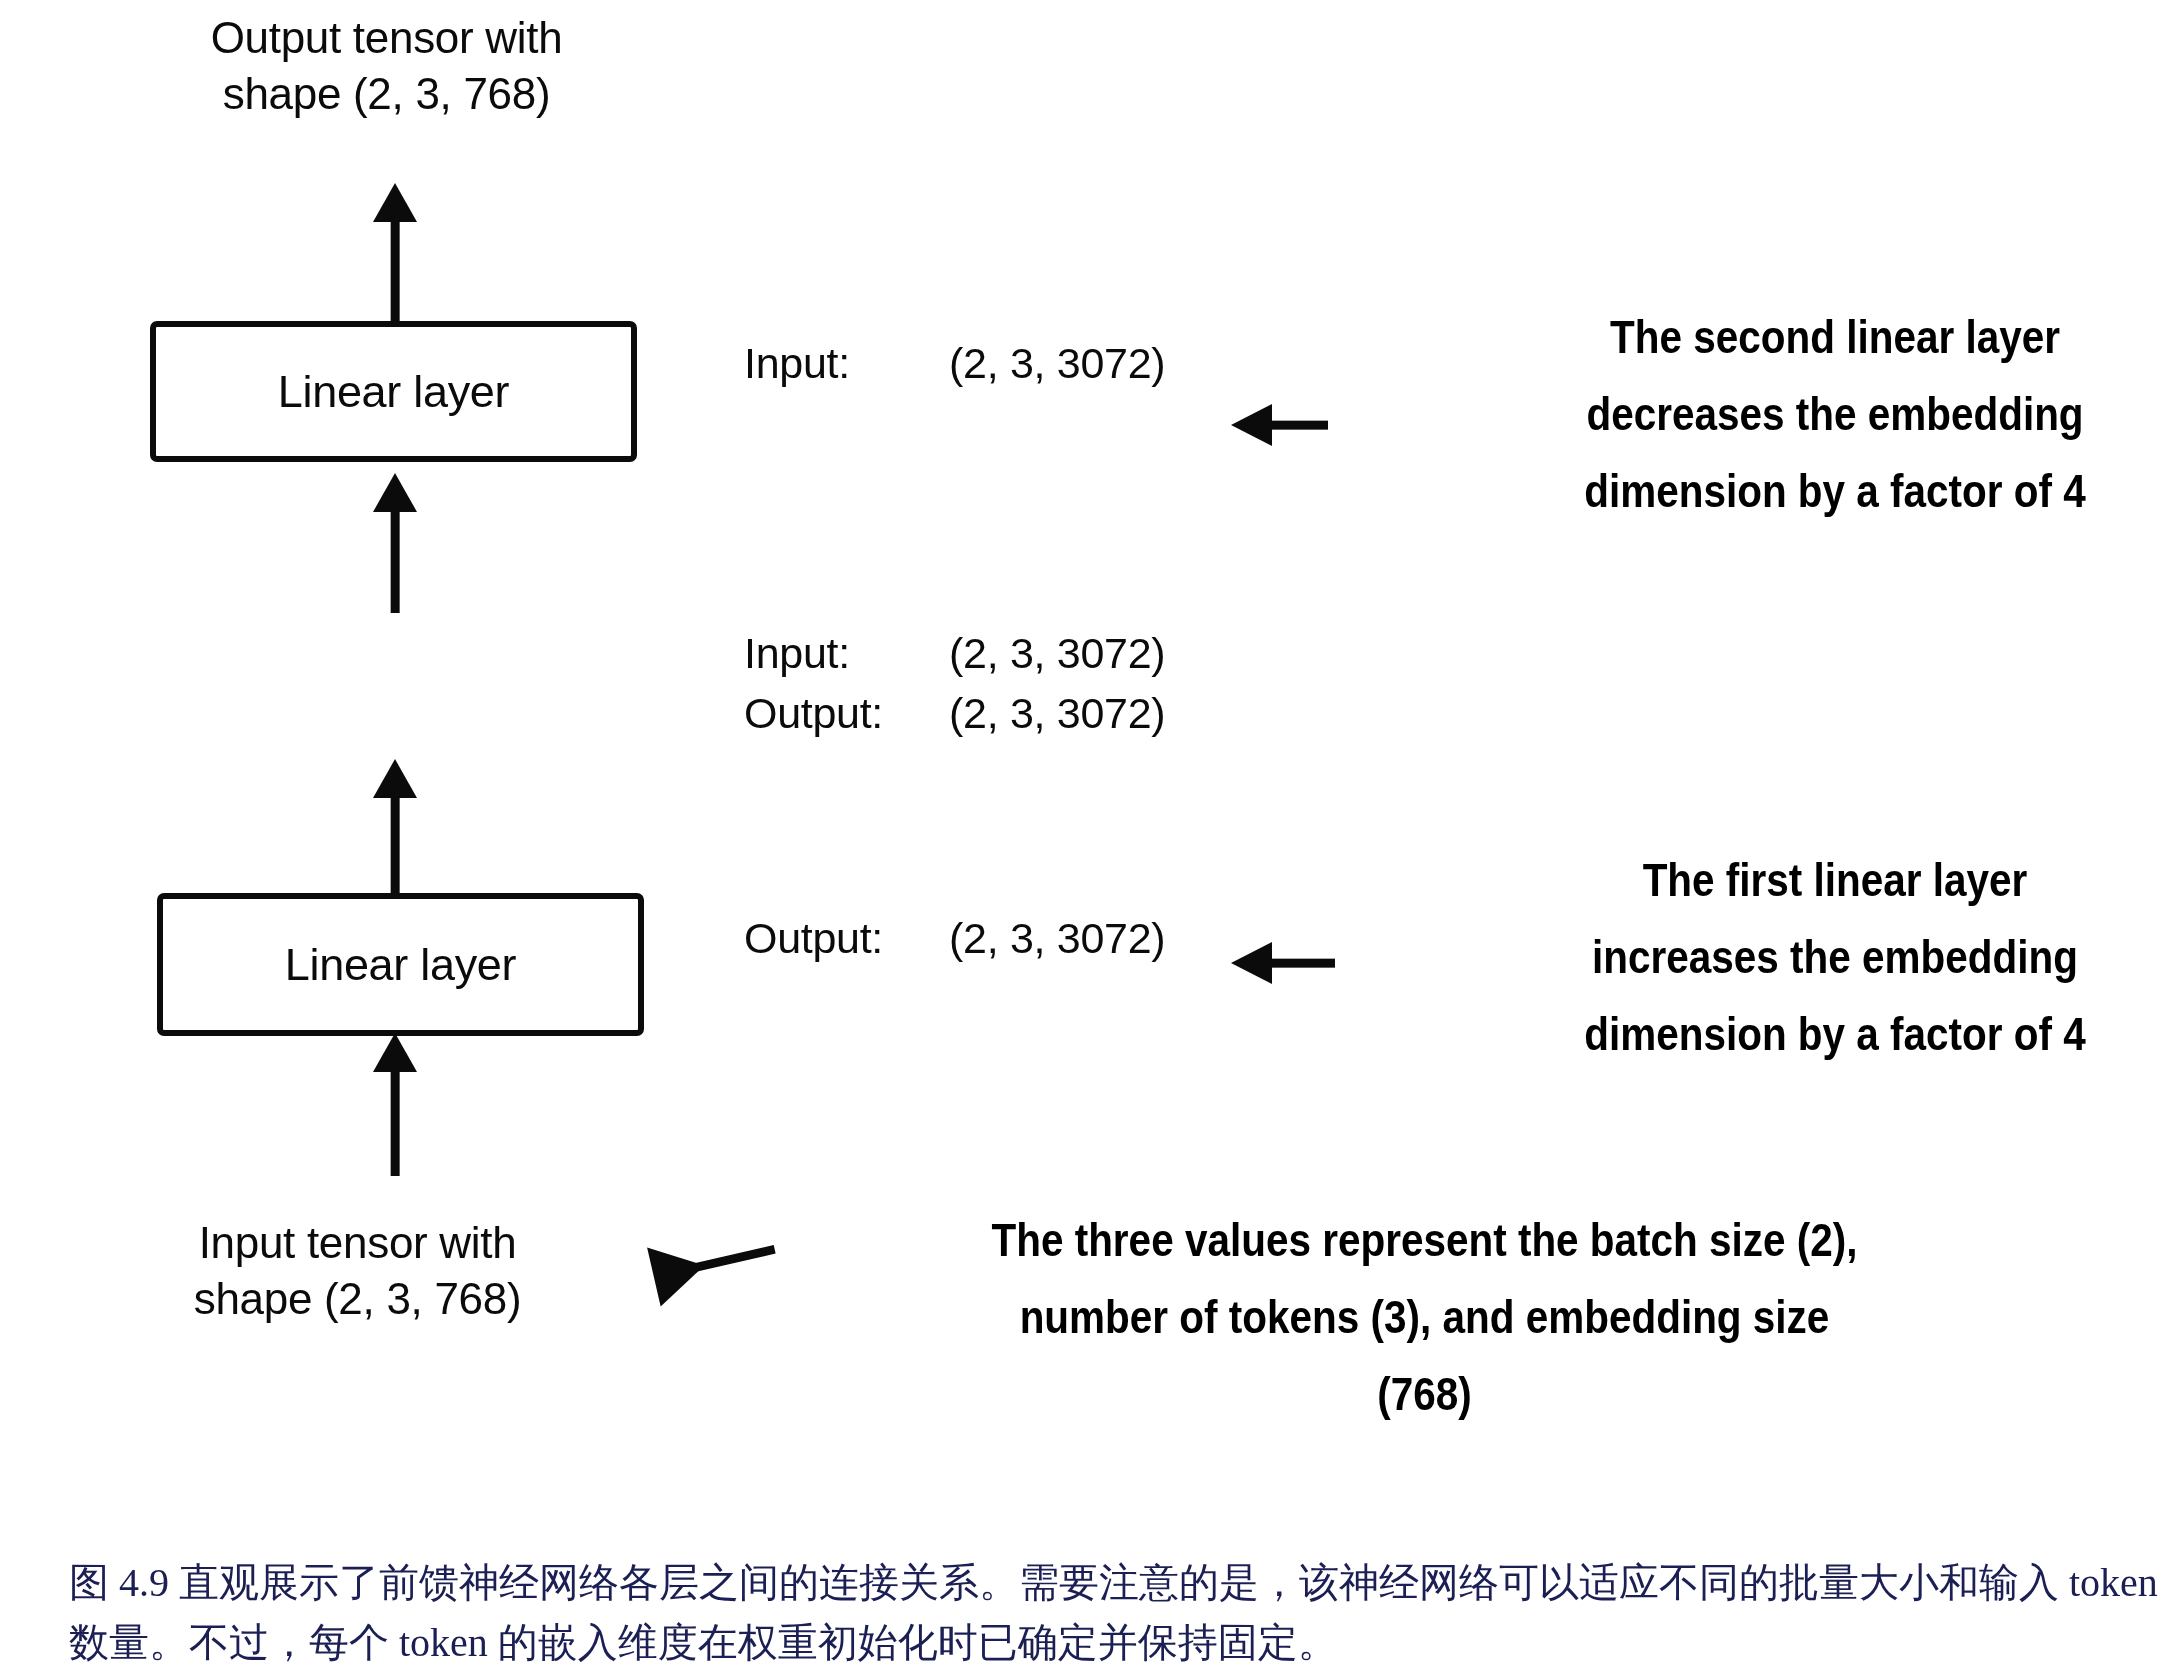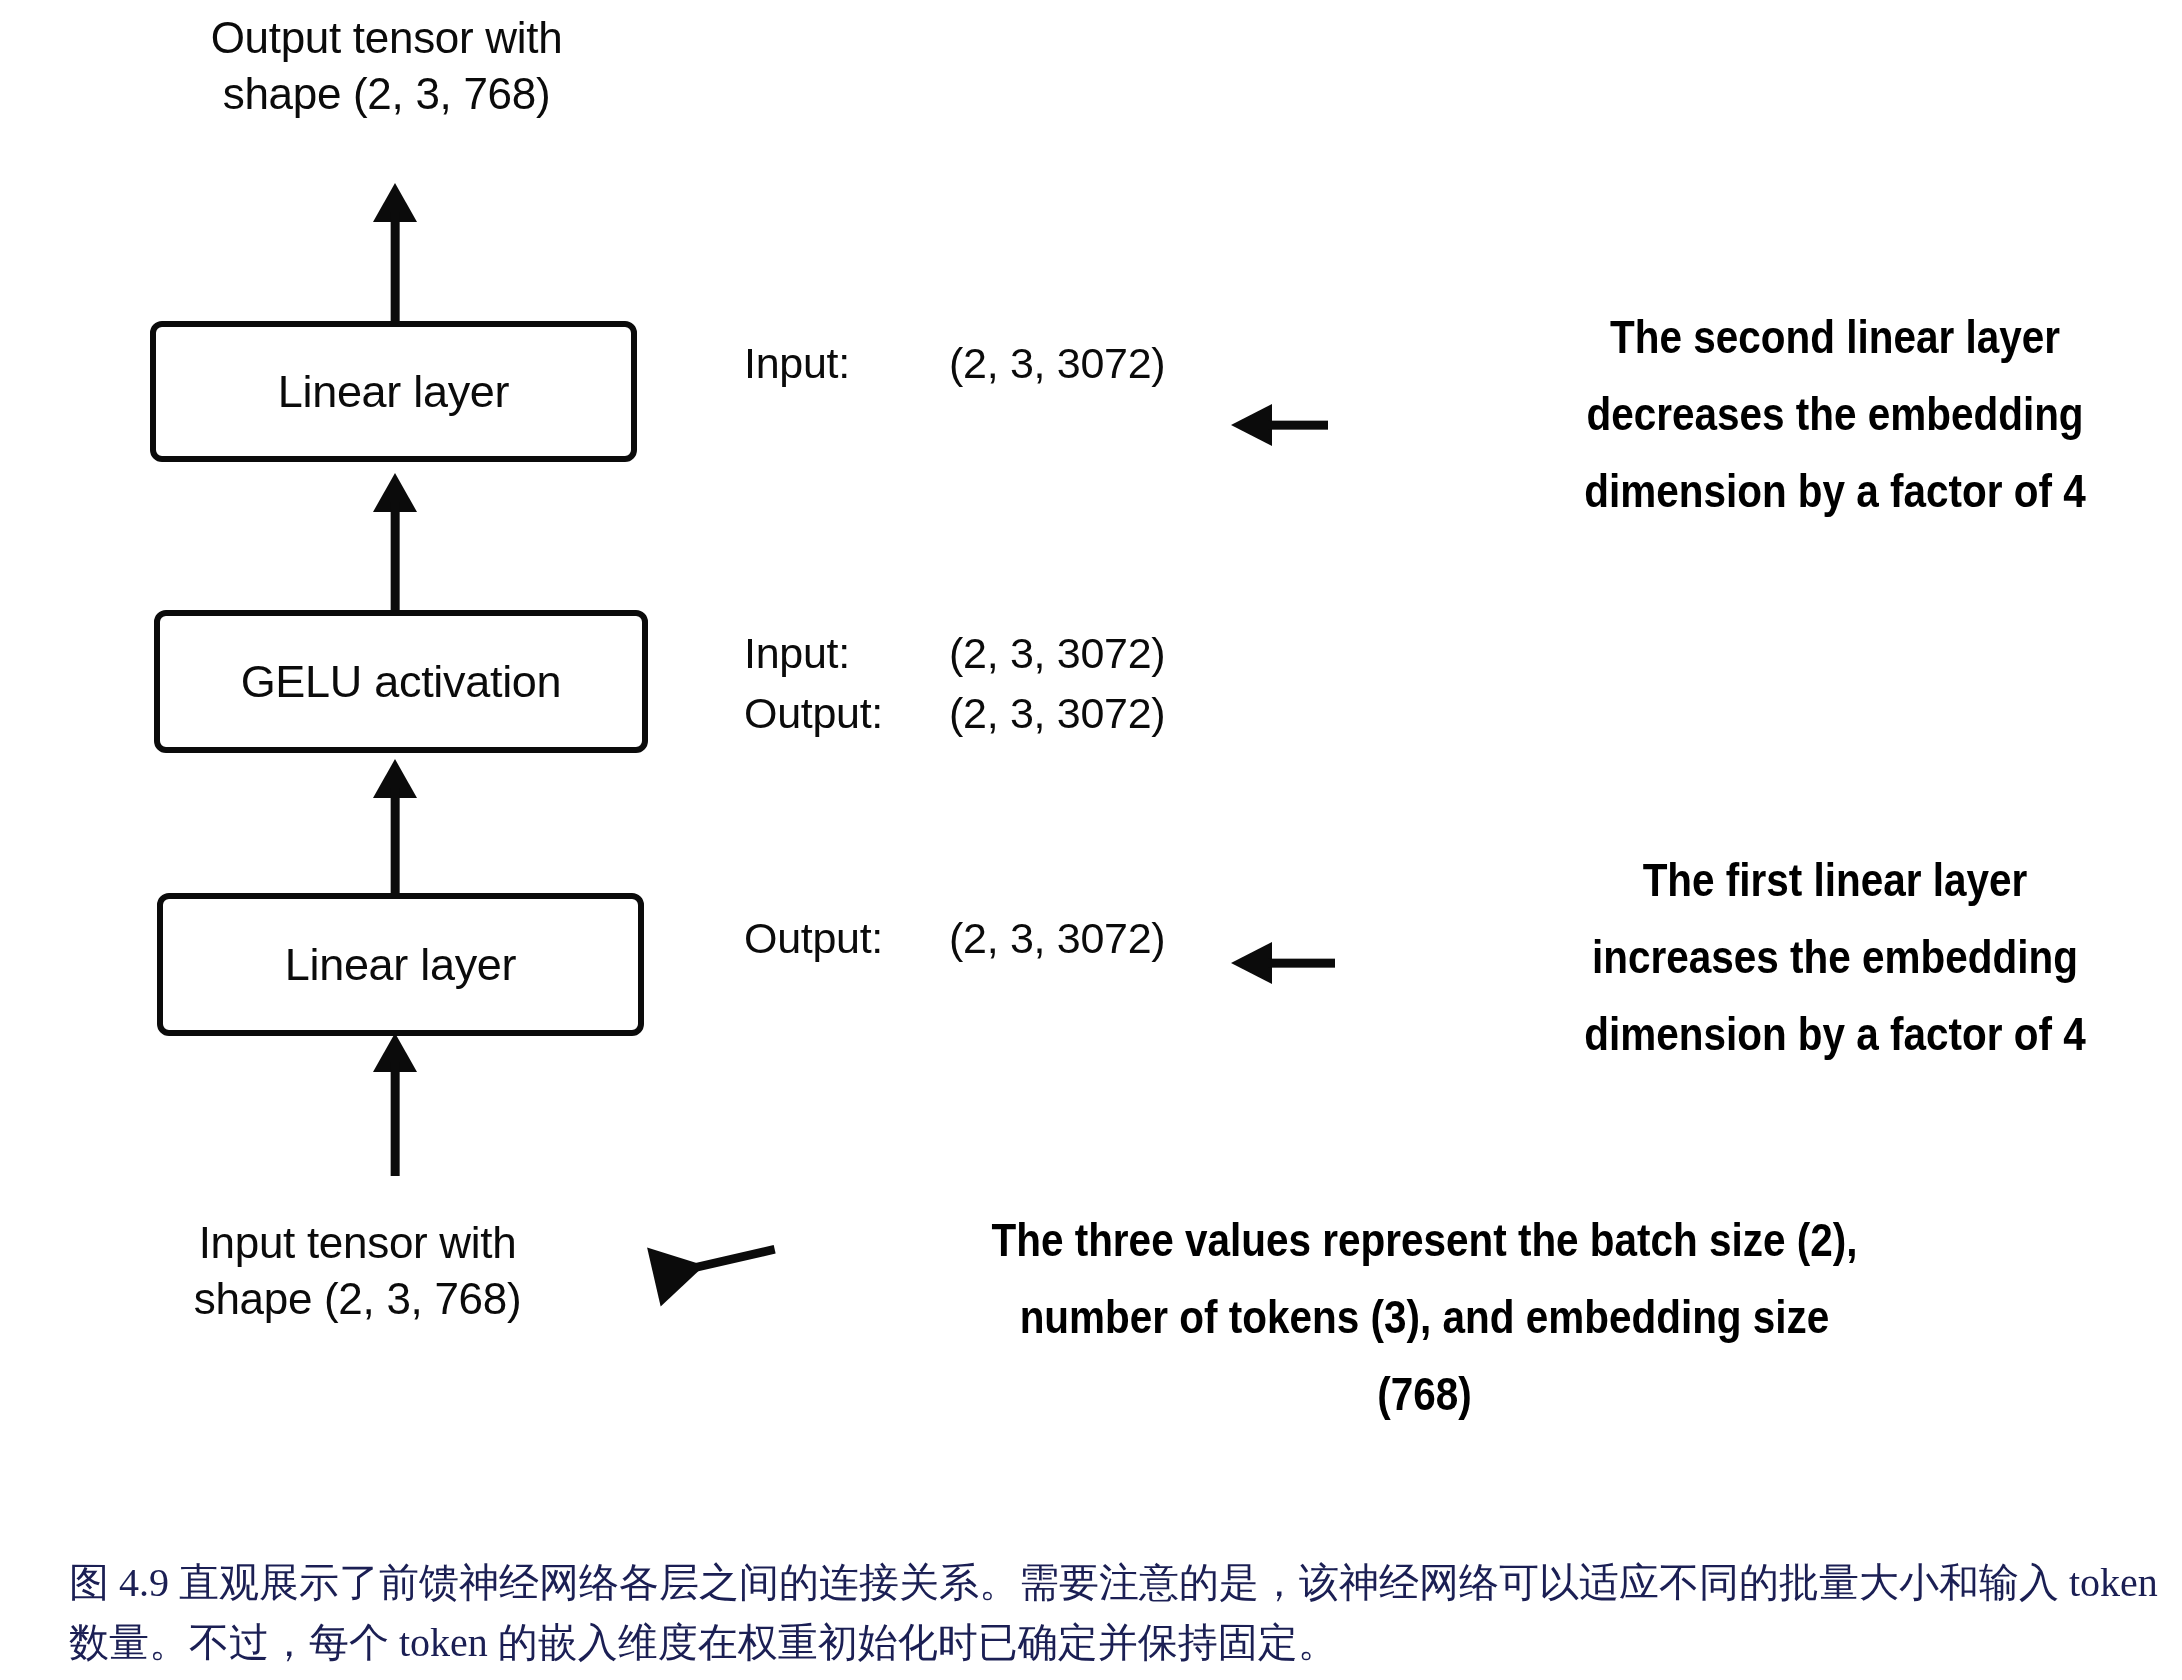--- a/index.html
+++ b/index.html
@@ -28,21 +28,21 @@
     line-height: 56px;
     color: #0b0b0b;
     text-align: center;
     white-space: pre-line;
     letter-spacing: -0.3px;
   }
 
   
   .node-box {
     border: 6.8px solid #0b0b0b;
-    border-radius: 12px;
+    border-radius: 7px;
     background: #ffffff;
     display: flex;
     align-items: center;
     justify-content: center;
     box-sizing: border-box;
   }
   .node-box .node-label {
     font-family: "Liberation Sans", sans-serif;
     font-size: 45px;
     color: #0b0b0b;
@@ -169,23 +169,20 @@
 
   <div class="abs annotation" style="left:1468px; top:299px; width:734px;">The second linear layer
 decreases the embedding
 dimension by a factor of 4</div>
 
   <div class="v-arrow" style="left:373px; top:473px; width:44px; height:140px;">
     <div class="head"></div>
     <div class="stem"></div>
   </div>
 
-  <div class="abs node-box" style="left:154px; top:610px; width:494px; height:143px;">
-    <span class="node-label">GELU activation</span>
-  </div>
 
   <div class="abs io-block" style="left:708px; top:623px;">
     <span class="io-row">
       <span class="io-key">Input:</span><span class="io-val">(2, 3, 3072)</span>
     </span>
     <span class="io-row">
       <span class="io-key">Output:</span><span class="io-val">(2, 3, 3072)</span>
     </span>
   </div>
 

